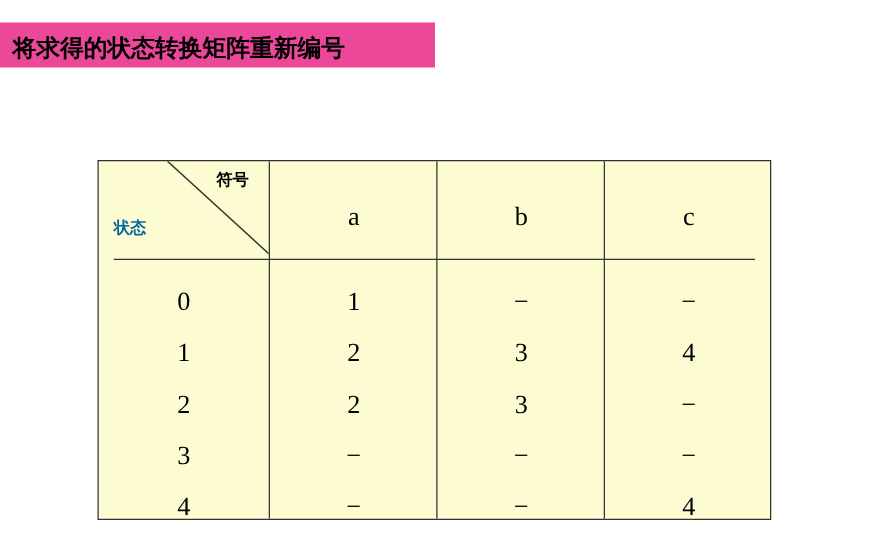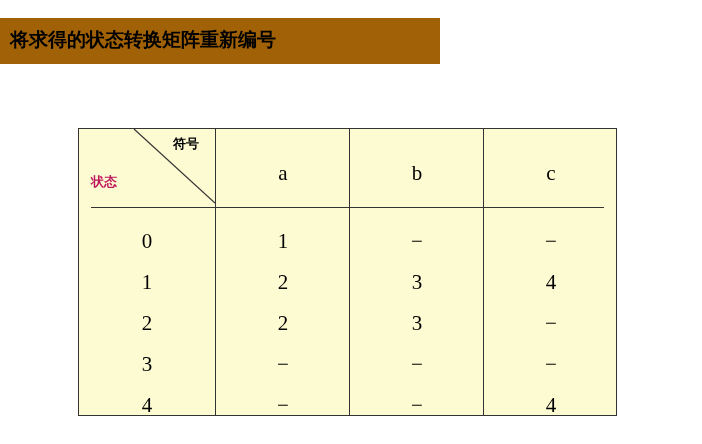--- a/index.html
+++ b/index.html
@@ -18,23 +18,23 @@
     width: 702px;
     height: 444px;
     background: #ffffff;
   }
 
   
   .heading-block {
     position: absolute;
     left: 0px;
     top: 18px;
-    width: 440px;
-    background: #a16207;
-    padding: 8px 0 10px 10px;
+    width: 348px;
+    background: #ec4899;
+    padding: 8px 0 0 10px;
     box-sizing: border-box;
   }
   .heading-line {
     font-family: "Liberation Serif", serif;
     font-weight: bold;
     font-size: 19px;
     line-height: 28px;
     color: #000000;
     white-space: nowrap;
   }
@@ -103,21 +103,21 @@
     font-size: 13px;
     color: #000000;
   }
   .corner .label-state {
     position: absolute;
     left: 12px;
     top: 44px;
     font-family: Liberation Mono, monospace;
     font-weight: bold;
     font-size: 13px;
-    color: #be185d;
+    color: #0369a1;
   }
 
   
   .col-head {
     position: absolute;
     top: 32px;
     width: 134px;
     text-align: center;
     font-family: "Liberation Serif", serif;
     font-size: 21px;

